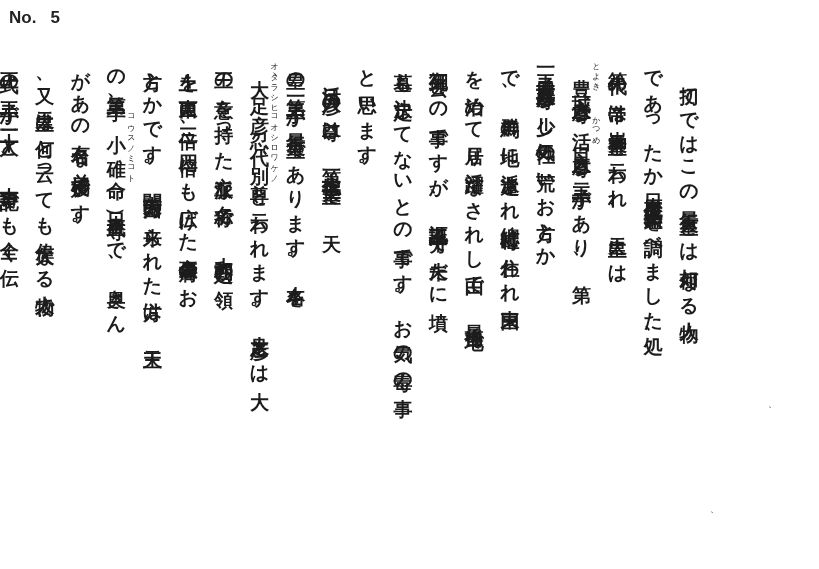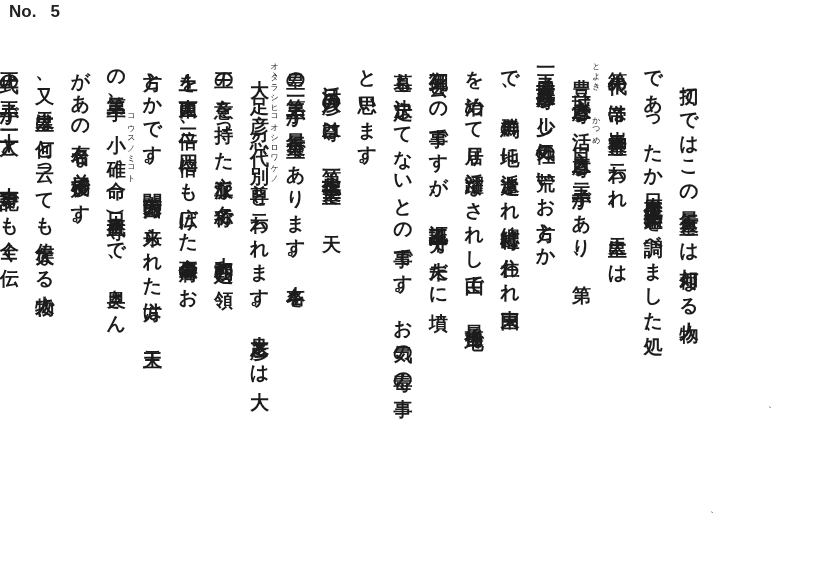--- a/index.html
+++ b/index.html
@@ -12,21 +12,21 @@
     font-family: "Liberation Sans", "DejaVu Sans", sans-serif;
   }
   .page {
     position: absolute;
     inset: 0;
     background: #ffffff;
     color: #1c1c1c;
   }
   .page-header {
     position: absolute;
-    top: 2px;
+    top: 8px;
     left: 9px;
     font-size: 17px;
     font-weight: 600;
     color: #222222;
   }
   .page-header .num {
     margin-left: 14px;
   }
   .textblock {
     position: absolute;

